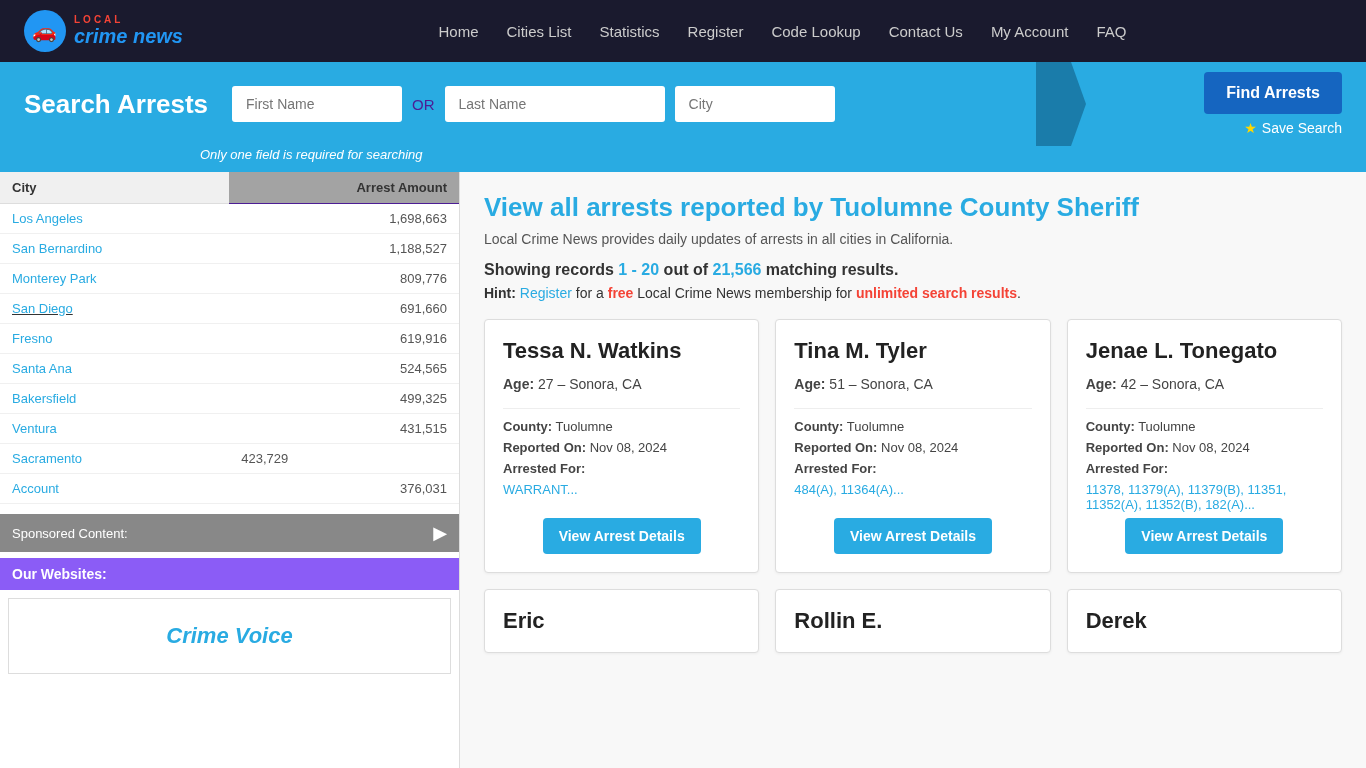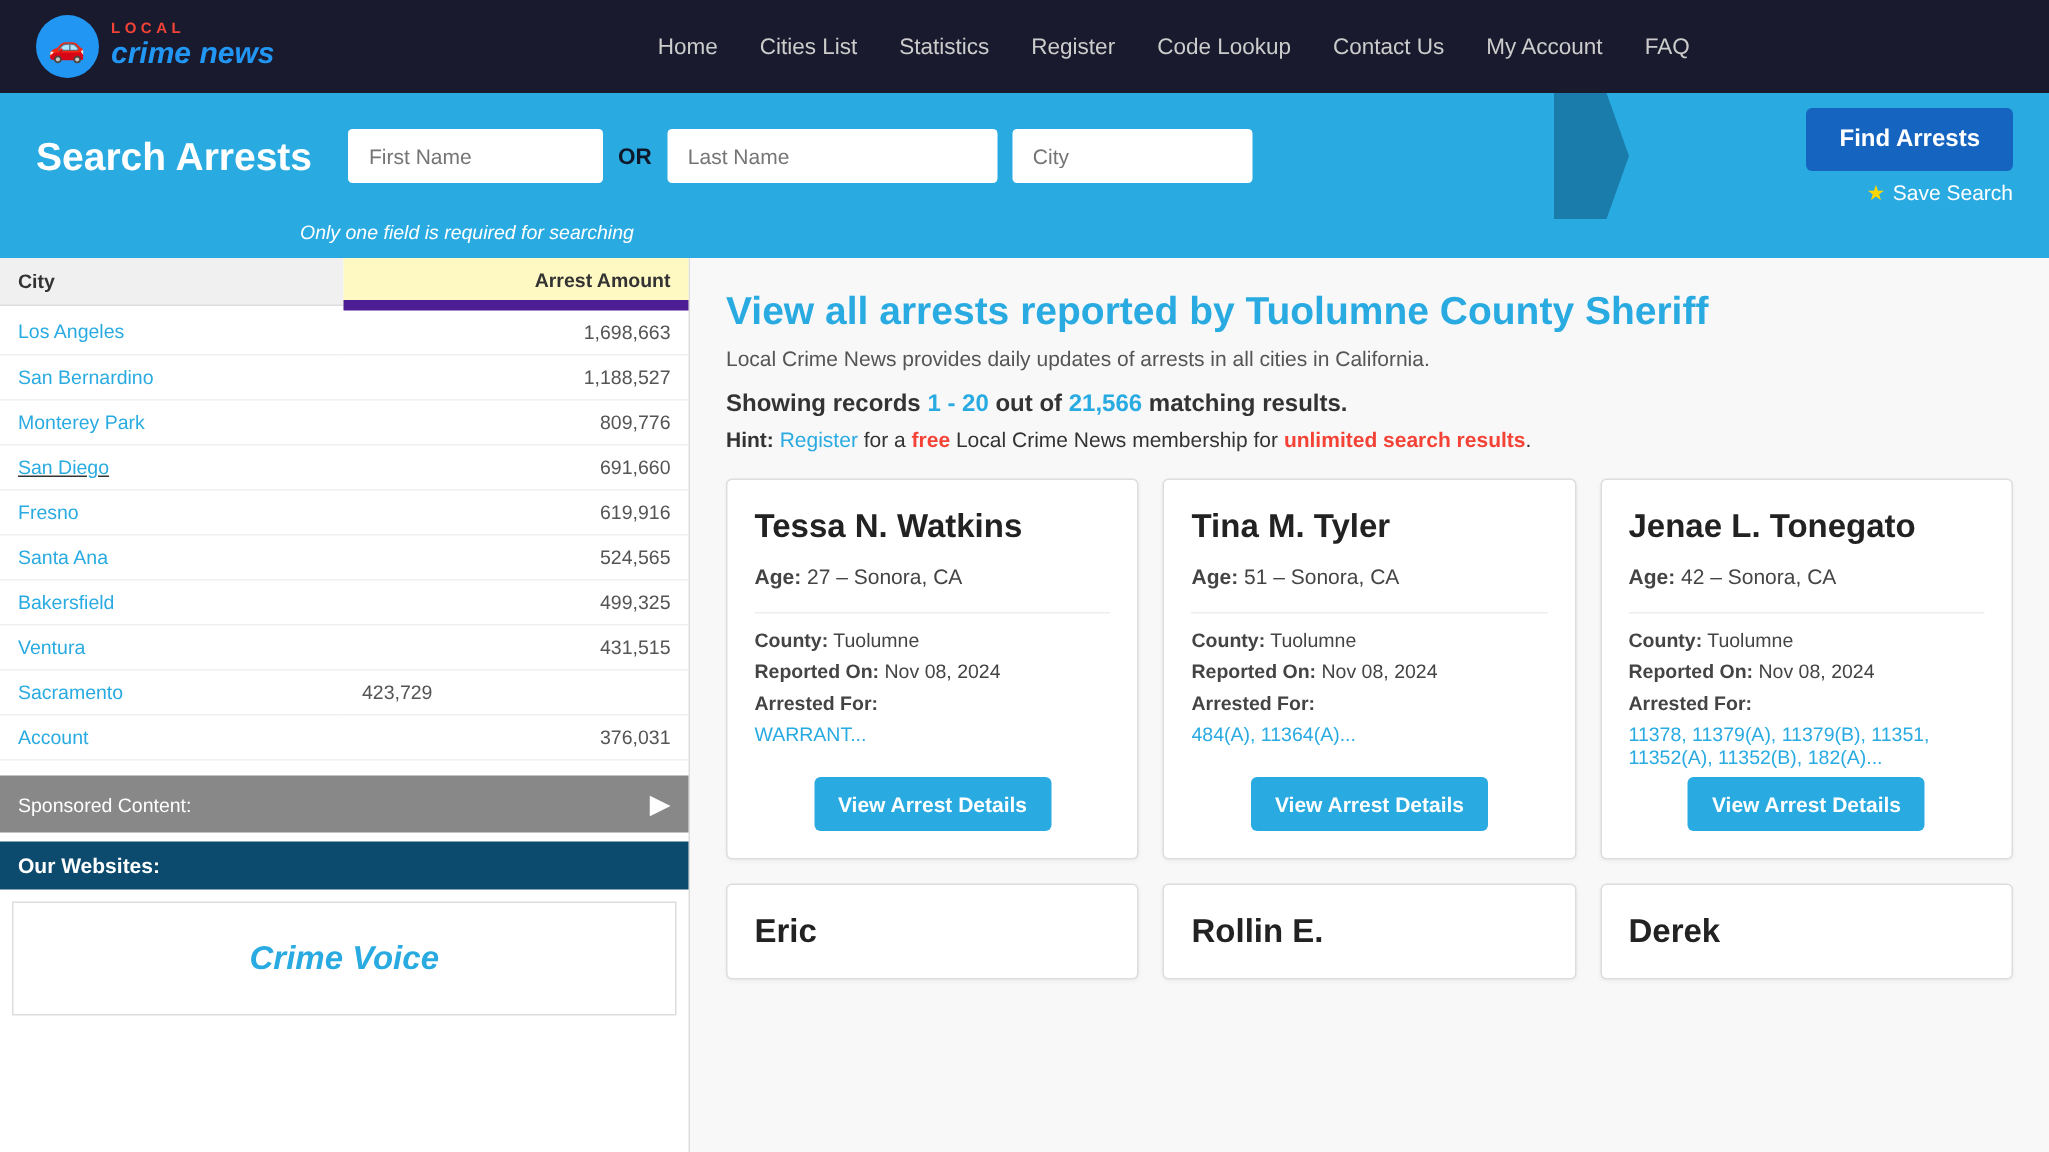--- a/index.html
+++ b/index.html
@@ -27,21 +27,21 @@
     <a href="#" style="color:#ccc; text-decoration:none; font-size:15px;">Contact Us</a>
     <a href="#" style="color:#ccc; text-decoration:none; font-size:15px;">My Account</a>
     <a href="#" style="color:#ccc; text-decoration:none; font-size:15px;">FAQ</a>
   </div>
 </nav>
 
 <div style="background:#29abe2; display:flex; align-items:center; padding:10px 24px; gap:14px; min-height:75px; position:relative;">
   <h1 style="color:white; font-size:26px; font-weight:bold; white-space:nowrap; margin-right:10px;">Search Arrests</h1>
   <div style="display:flex; align-items:center; gap:10px; flex:1;">
     <input type="text" style="padding: 10px 14px; border: none; border-radius: 3px; font-size: 14px; width: 170px; outline: none;" placeholder="First Name">
-    <span style="color:#0f172a; font-weight:bold; font-size:15px;">OR</span>
+    <span style="color:#4c1d95; font-weight:normal; font-size:15px;">OR</span>
     <input type="text" style="padding: 10px 14px; border: none; border-radius: 3px; font-size: 14px; width: 220px; outline: none;" placeholder="Last Name">
     <input type="text" style="padding: 10px 14px; border: none; border-radius: 3px; font-size: 14px; width: 160px; outline: none;" placeholder="City">
   </div>
 
   <div style="position:absolute; right:280px; top:0; bottom:0; width:50px; background:#1a7caa; clip-path: polygon(0 0, 70% 0, 100% 50%, 70% 100%, 0 100%);"></div>
 
   <div style="display:flex; flex-direction:column; align-items:flex-end; gap:6px; margin-left:auto;">
     <button style="background:#1565c0; color:white; border:none; padding:12px 22px; font-size:16px; font-weight:bold; border-radius:4px; cursor:pointer; white-space:nowrap;">Find Arrests</button>
     <div style="display:flex; align-items:center; gap:5px; color:white; font-size:14px; cursor:pointer;">
       <span style="color:gold;">★</span>
@@ -55,21 +55,21 @@
 
 <div style="display:flex; min-height:640px; background:#f0f0f0;">
 
   <div style="width:460px; min-width:460px; background:white; border-right:1px solid #ddd;">
 
 
     <table style="width:100%; border-collapse:collapse;">
       <thead>
         <tr>
           <th style="background:#f0f0f0; padding:8px 12px; text-align:left; font-weight:bold; font-size:13px; border-bottom:1px solid #ddd;">City</th>
-          <th style="background:#fef9c3; padding:5px 12px; text-align:right; font-weight:bold; font-size:13px; border-bottom:7px solid #4c1d95;">Arrest Amount</th>
+          <th style="background:#a3a3a3; padding:5px 12px; text-align:right; font-weight:bold; font-size:13px; border-bottom:1px solid #4c1d95;">Arrest Amount</th>
         </tr>
       </thead>
       <tbody id="cities-tbody">
       <tr>
       <td style="padding:7px 12px; font-size:13px; border-bottom:1px solid #f0f0f0;">
         <a href="#" style="color:#29abe2; text-decoration:none;">Los Angeles</a>
       </td>
       <td style="padding:7px 12px; font-size:13px; border-bottom:1px solid #f0f0f0; text-align:right; color:#555;">1,698,663</td>
     </tr>
           <tr>
@@ -127,21 +127,21 @@
       <td style="padding:7px 12px; font-size:13px; border-bottom:1px solid #f0f0f0; text-align:right; color:#555;">376,031</td>
     </tr>
         </tbody>
     </table>
 
     <div style="background:#888; color:white; padding:8px 12px; display:flex; align-items:center; justify-content:space-between; margin-top:10px;">
       <span style="font-size:13px;">Sponsored Content:</span>
       <span style="font-size:18px; cursor:pointer;">▶</span>
     </div>
 
-    <div style="background:#0c4a6e; color:white; padding:8px 12px; margin-top:6px;">
+    <div style="background:#8b5cf6; color:white; padding:8px 12px; margin-top:6px;">
       <span style="font-size:14px; font-weight:bold;">Our Websites:</span>
     </div>
     <div style="border:1px solid #ddd; margin:8px; padding:24px; text-align:center; background:white; cursor:pointer;">
       <span style="color:#29abe2; font-size:22px; font-style:italic; font-weight:bold;">Crime Voice</span>
     </div>
   </div>
 
   <div style="flex:1; padding:20px 24px; background:#f8f8f8; overflow-y:auto;">
     <h2 style="color:#29abe2; font-size:26px; font-weight:bold; margin-bottom:8px;">View all arrests reported by Tuolumne County Sheriff</h2>
     <p style="color:#555; font-size:14px; margin-bottom:14px;">Local Crime News provides daily updates of arrests in all cities in California.</p>

